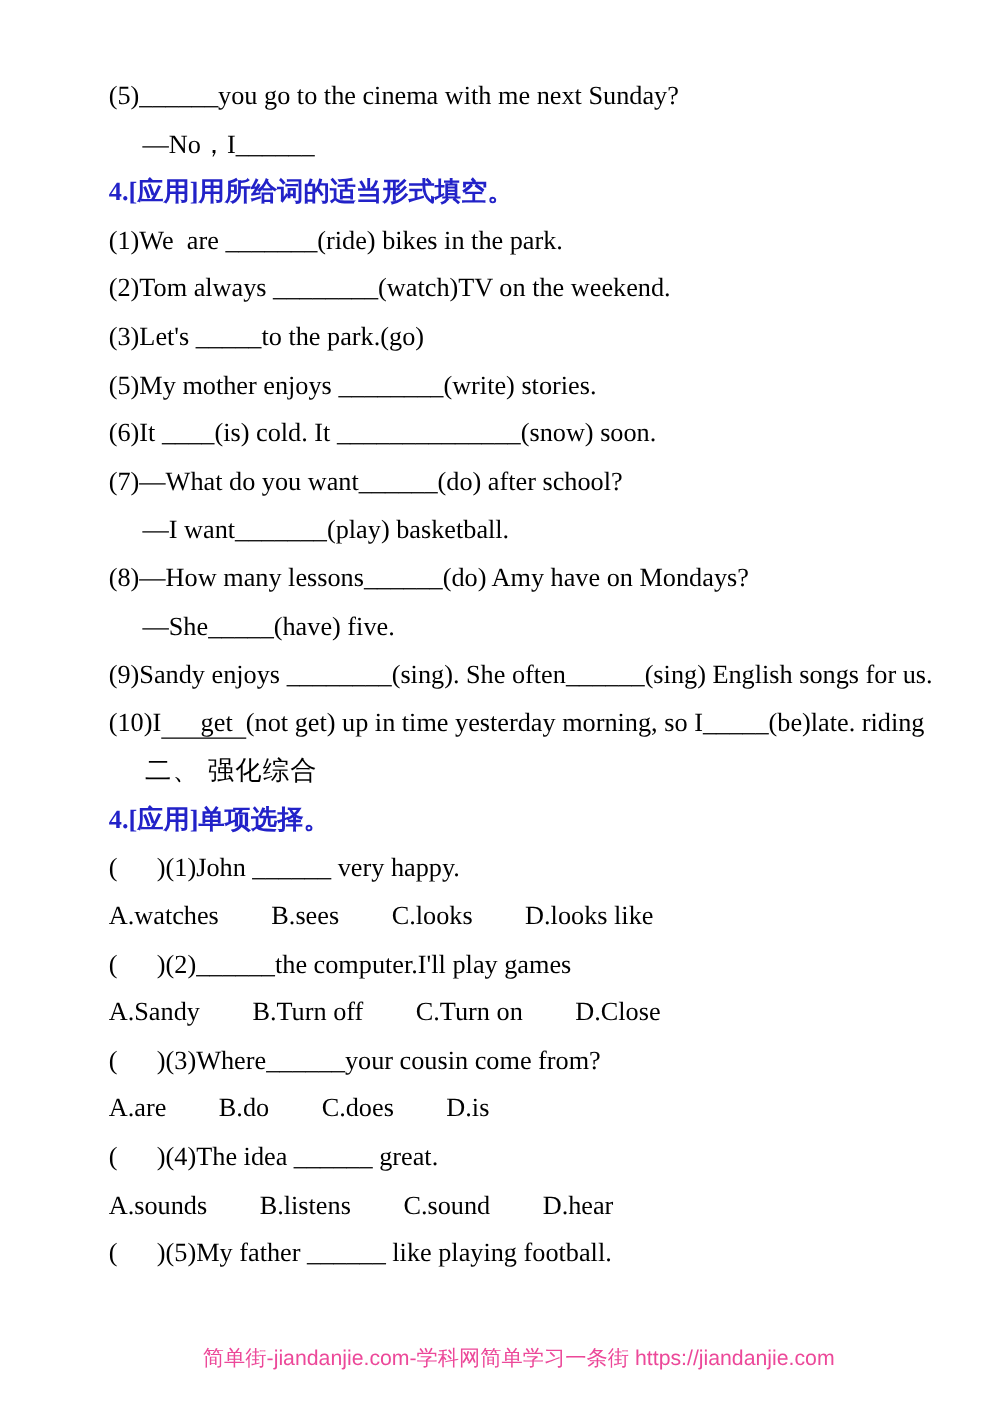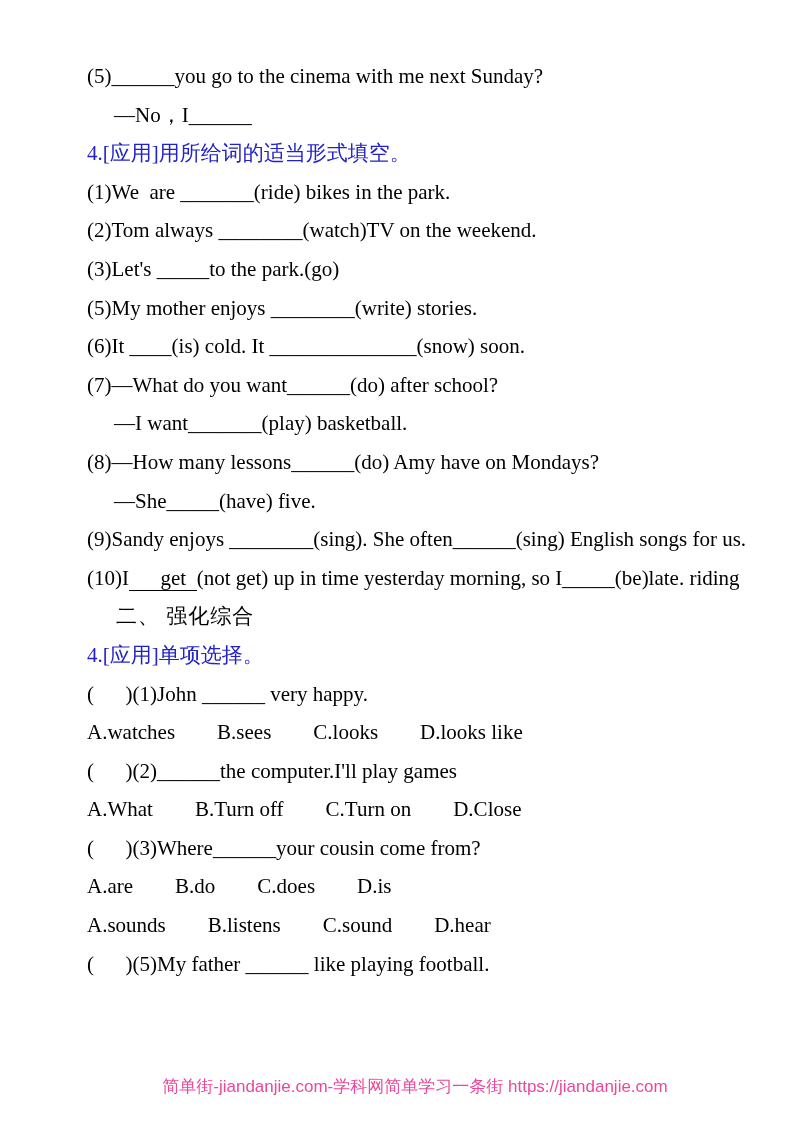--- a/index.html
+++ b/index.html
@@ -23,21 +23,21 @@
   .line {
     font-size: 21px;
     line-height: 38.6px;
     white-space: pre-wrap;
   }
   .line.indent {
     padding-left: 27px;
   }
   .line.heading-blue {
     color: #2222c8;
-    font-weight: normal;
+    font-weight: bold;
   }
   .line.heading-black {
     font-weight: normal;
     letter-spacing: 1px;
     margin-left: 29px;
   }
   .fill-in {
     border-bottom: 1.6px solid #000000;
   }
   .line.options .option {
@@ -75,20 +75,21 @@
       <div class="line q indent"><span>—I want_______(play) basketball.</span></div>
       <div class="line q"><span>(8)—How many lessons______(do) Amy have on Mondays?</span></div>
       <div class="line q indent"><span>—She_____(have) five.</span></div>
       <div class="line q"><span>(9)Sandy enjoys ________(sing). She often______(sing) English songs for us.</span></div>
       <div class="line q"><span>(10)I</span><span class="fill-in">      get  </span><span>(not get) up in time yesterday morning, so I_____(be)late. riding</span></div>
       <div class="line heading-black"><span>二、 强化综合</span></div>
       <div class="line heading-blue"><span>4.[应用]单项选择。</span></div>
       <div class="line q"><span>(      )(1)John ______ very happy.</span></div>
       <div class="line options"><span class="option">A.watches</span><span class="option">B.sees</span><span class="option">C.looks</span><span class="option">D.looks like</span></div>
       <div class="line q"><span>(      )(2)______the computer.I'll play games</span></div>
-      <div class="line options"><span class="option">A.What</span><span class="option">B.Turn off</span><span class="option">C.Turn on</span><span class="option">D.Close</span></div>
+      <div class="line options"><span class="option">A.Sandy</span><span class="option">B.Turn off</span><span class="option">C.Turn on</span><span class="option">D.Close</span></div>
       <div class="line q"><span>(      )(3)Where______your cousin come from?</span></div>
       <div class="line options"><span class="option">A.are</span><span class="option">B.do</span><span class="option">C.does</span><span class="option">D.is</span></div>
+      <div class="line q"><span>(      )(4)The idea ______ great.</span></div>
       <div class="line options"><span class="option">A.sounds</span><span class="option">B.listens</span><span class="option">C.sound</span><span class="option">D.hear</span></div>
       <div class="line q"><span>(      )(5)My father ______ like playing football.</span></div>
     </div>
   <div class="footer">简单街-jiandanjie.com-学科网简单学习一条街 https://jiandanjie.com</div>
 </div>
 
 </body></html>

